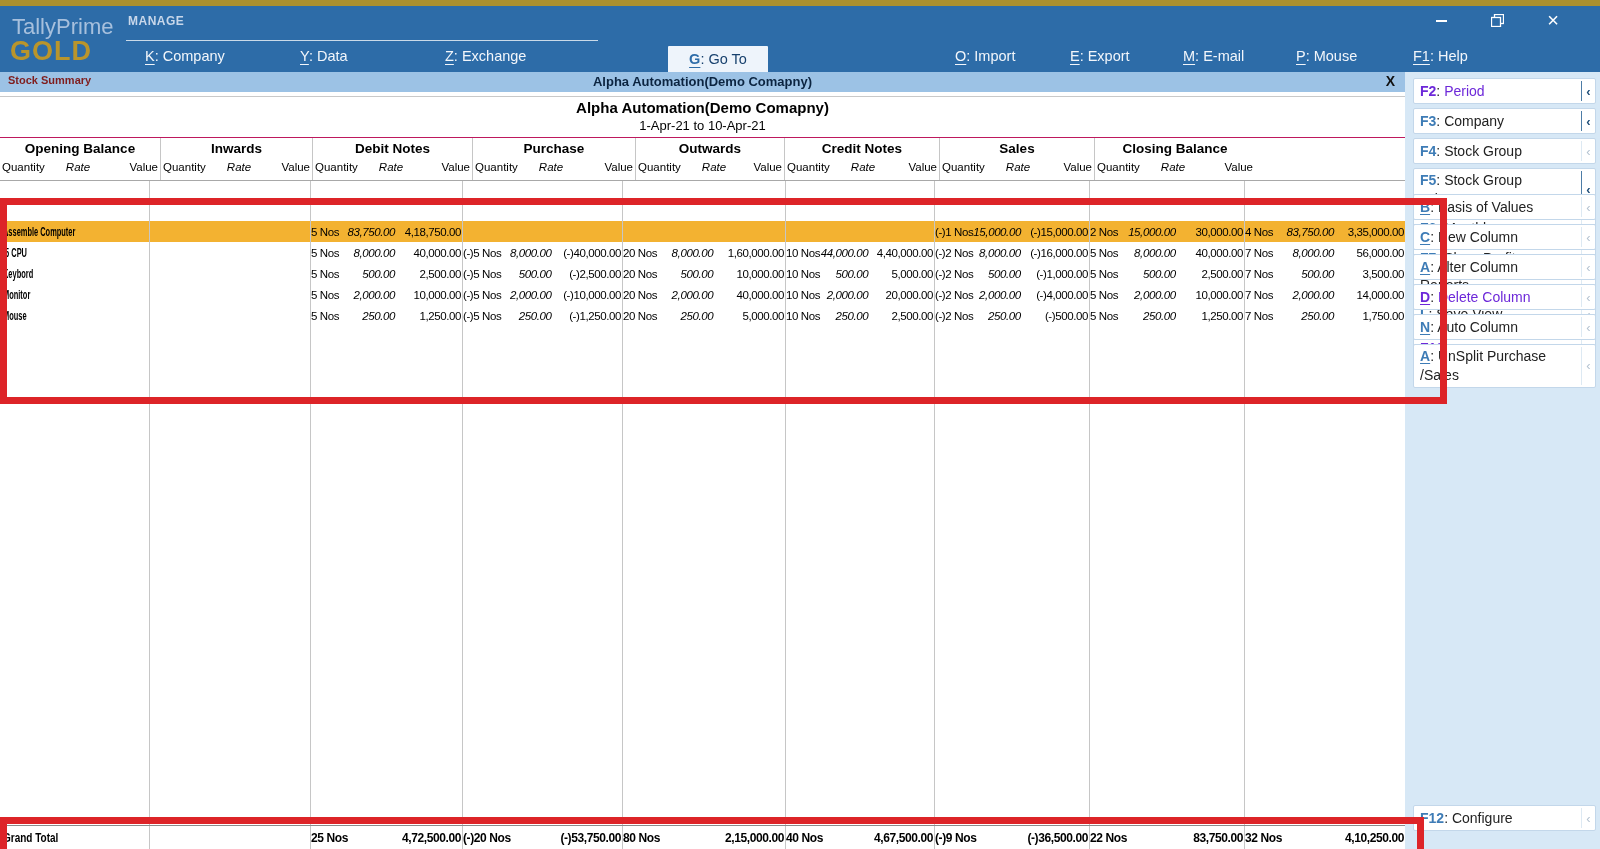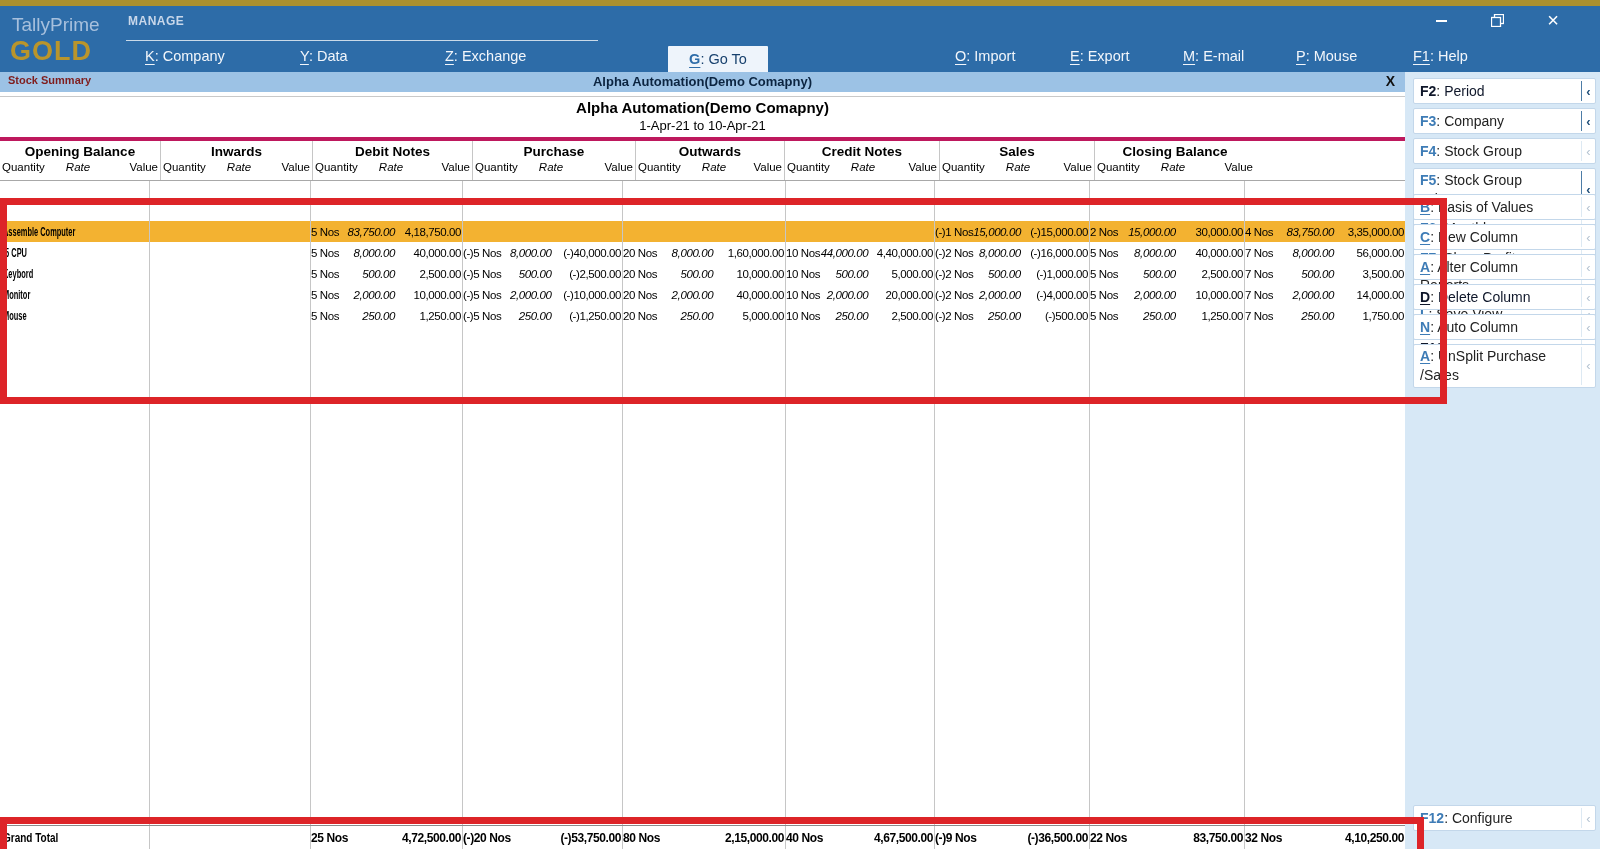--- a/index.html
+++ b/index.html
@@ -3,21 +3,21 @@
 <meta charset="utf-8">
 <style>
   * { margin:0; padding:0; box-sizing:border-box; }
   html,body { width:1600px; height:849px; overflow:hidden; background:#fff;
     font-family:"Liberation Sans", sans-serif; }
   #app { position:relative; width:1600px; height:849px; overflow:hidden; background:#fff; }
 
   
   .goldstrip { position:absolute; left:0; top:0; width:1600px; height:6px; background:#ab902f; }
   .topbar { position:absolute; left:0; top:6px; width:1600px; height:66px; background:#2d6ca8; color:#eef3fa; }
-  .brand1 { position:absolute; left:12px; top:8px; font-size:19px; color:#a7c0dd; }
+  .brand1 { position:absolute; left:12px; top:8px; font-size:22px; color:#a7c0dd; }
   .brand2 { position:absolute; left:10px; top:30px; font-size:27px; font-weight:bold; color:#b9952c; letter-spacing:1px; }
   .manage { position:absolute; left:128px; top:8px; font-size:12px; font-weight:bold; color:#c8d7ea; letter-spacing:.5px; }
   .manage-line { position:absolute; left:126px; top:34px; width:472px; height:1px; background:rgba(255,255,255,.75); }
   .tmenu-item { position:absolute; top:42px; font-size:14.5px; color:#f2f6fb; cursor:default; white-space:nowrap; }
   .tmenu-item .k { text-decoration:underline; text-underline-offset:3px; }
   .tmenu-item .lb { margin-left:4px; }
   .goto-btn { position:absolute; left:668px; top:40px; width:100px; height:28px; background:#eef4fb; color:#17406d;
     font-size:14.5px; text-align:center; line-height:27px; border-radius:1px; }
   .goto-btn .k { color:#2d6ca8; font-weight:bold; text-decoration:underline; text-underline-offset:3px; }
   .wctl { position:absolute; top:2px; width:34px; height:24px; color:#fff; text-align:center; line-height:24px; font-size:17px; }
@@ -31,21 +31,21 @@
   .titlebar .tx { position:absolute; right:10px; top:1px; font-size:14px; font-weight:bold; color:#111; cursor:default; }
 
   
   .report { position:absolute; left:0; top:92px; width:1405px; height:757px; display:flex; flex-direction:column; background:#fff; }
   .rheader { display:flex; border-top:1px solid #c9c9c9; margin-top:4px; height:84px; flex-shrink:0; }
   .phead { width:150px; border-right:1px solid #c6c6c6; display:flex; align-items:center; padding-left:8px;
     font-size:16px; font-weight:bold; color:#000; flex-shrink:0; }
   .hcols { flex:1; display:flex; flex-direction:column; }
   .htitle { text-align:center; font-size:15px; font-weight:bold; padding-top:2px; height:21px; }
   .hperiod { text-align:center; font-size:13px; height:19px; }
-  .grow-row { display:flex; border-top:4px solid #be185d; height:22px; }
+  .grow-row { display:flex; border-top:1px solid #be185d; height:22px; }
   .gcol { font-size:13.5px; font-weight:bold; text-align:center; line-height:21px; overflow:hidden; }
   .srow { display:flex; height:21px; }
   .scol { display:flex; font-size:11.5px; padding:2px 2px 0 2px; overflow:hidden; }
   .scol .sq { white-space:nowrap; }
   .scol .sr { font-style:italic; margin-left:21px; white-space:nowrap; }
   .scol .sv { margin-left:auto; white-space:nowrap; }
   .sep { border-left:1px solid #c6c6c6; }
 
   .rbody { flex:1; display:flex; flex-direction:column; border-top:1px solid #a8a8a8; overflow:hidden; }
   .row { display:flex; height:21px; flex-shrink:0; align-items:center; }
@@ -68,21 +68,21 @@
   
   .sidebar { position:absolute; left:1405px; top:72px; width:195px; height:777px; background:#d7e8f6;
     display:flex; flex-direction:column; padding:6px 4px 14px 8px; }
   .sgroup { flex-shrink:0; }
   .sgroup.push { margin-top:auto; }
   .sbtn { display:flex; align-items:center; background:#fff; border:1px solid #c3d7ea; border-radius:2px;
     min-height:26px; margin-bottom:4px; padding:2px 0 2px 6px; font-size:14px; color:#222; }
   .sbtn .txt { flex:1; white-space:pre-line; line-height:1.35; }
   .sbtn .key { color:#3e7cb6; font-weight:bold; }
   .sbtn .key.u { text-decoration:underline; text-underline-offset:2px; }
-  .sbtn.disabled .key, .sbtn.disabled .lab { color:#0f172a; }
+  .sbtn.disabled .key, .sbtn.disabled .lab { color:#6d28d9; }
   .sbtn .chev { width:14px; align-self:stretch; display:flex; align-items:center; justify-content:center;
     font-size:13px; margin-left:4px; }
   .sbtn .chev.strong { border-left:1px solid #4d7ca6; color:#1f4e79; font-weight:bold; }
   .sbtn .chev.light { border-left:1px solid #dde9f3; color:#b4c3d1; }
   .gap1 { height:26px; } .gap2 { height:30px; } .gap3 { height:28px; }
 
   
   .redbox { position:absolute; border:7px solid #dd2428; z-index:50; pointer-events:none; }
   .redbox.r1 { left:0; top:198px; width:1447px; height:206px; }
   .redbox.r2 { left:0; top:817px; width:1424px; height:60px; }

